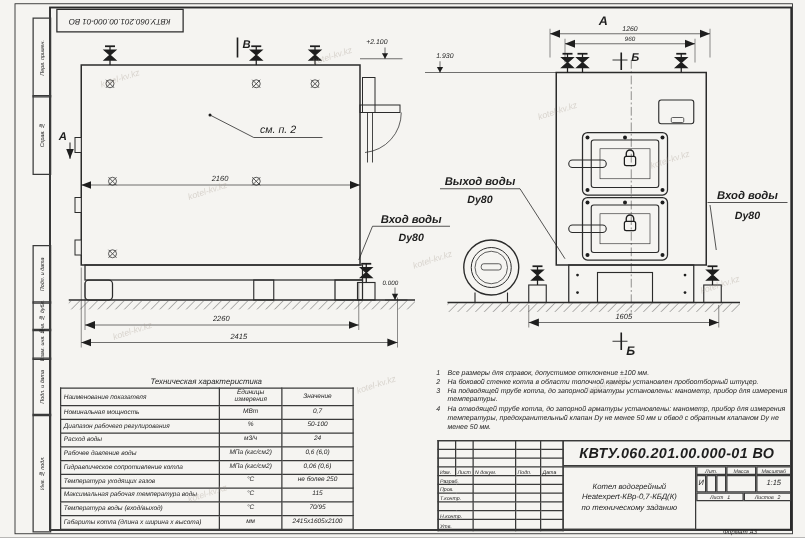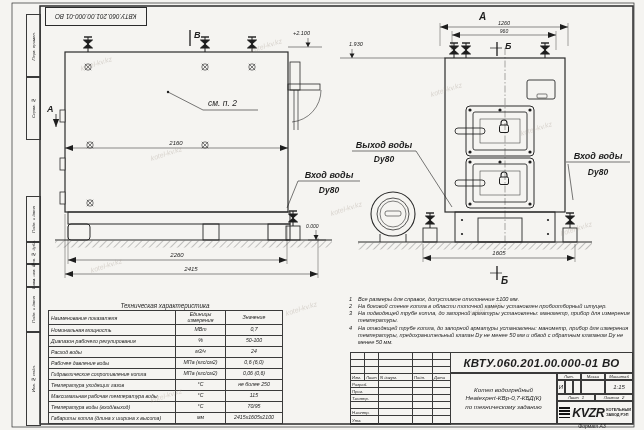--- a/index.html
+++ b/index.html
@@ -486,24 +486,16 @@
 
   <div class="cell smallhdr" style="left:557px;top:394px;width:38px;height:7px;gap:3px">
     <span>Лист</span>
       <span>1</span>
   </div>
   <div class="cell smallhdr" style="left:595px;top:394px;width:38px;height:7px;gap:3px">
     <span>Листов</span>
       <span>2</span>
   </div>
 
-  <div class="cell" style="left:557px;top:401px;width:76px;height:23px;gap:2px">
-    <div class="logoicon"></div>
-    <div class="logotxt">KVZR</div>
-    <div class="logocap">
-      <div>КОТЕЛЬНЫЙ</div>
-      <div>ЗАВОД РЭП</div>
-    </div>
-  </div>
 
   <div class="fmt">Формат  А3</div>
 
 </div>
 
 </body></html>

